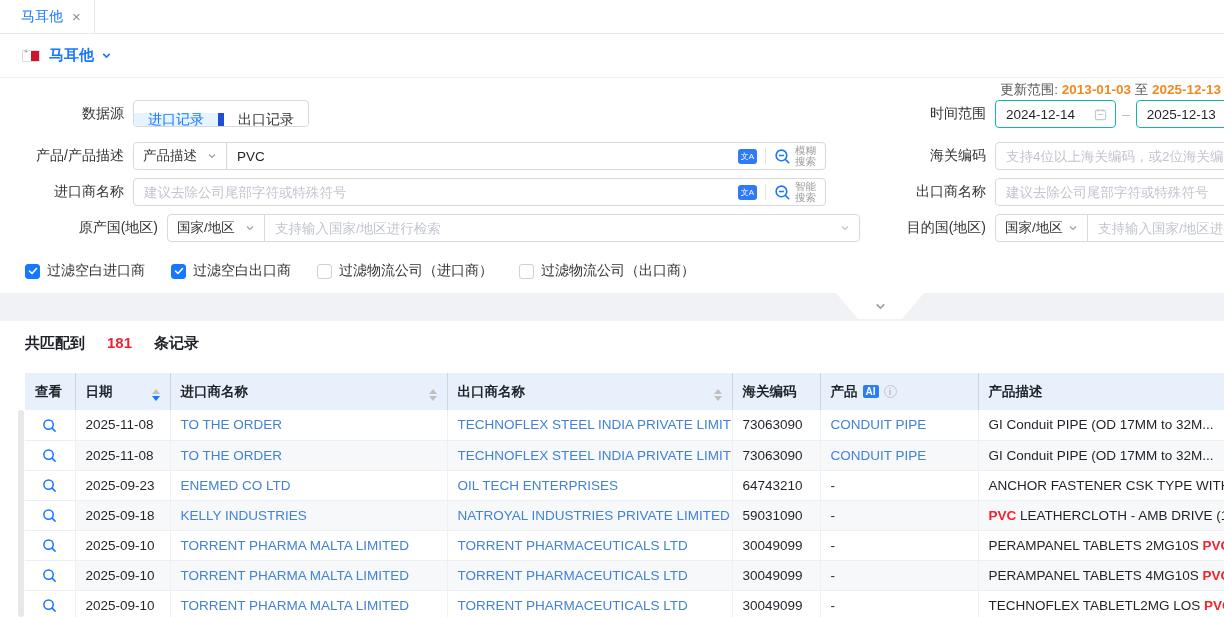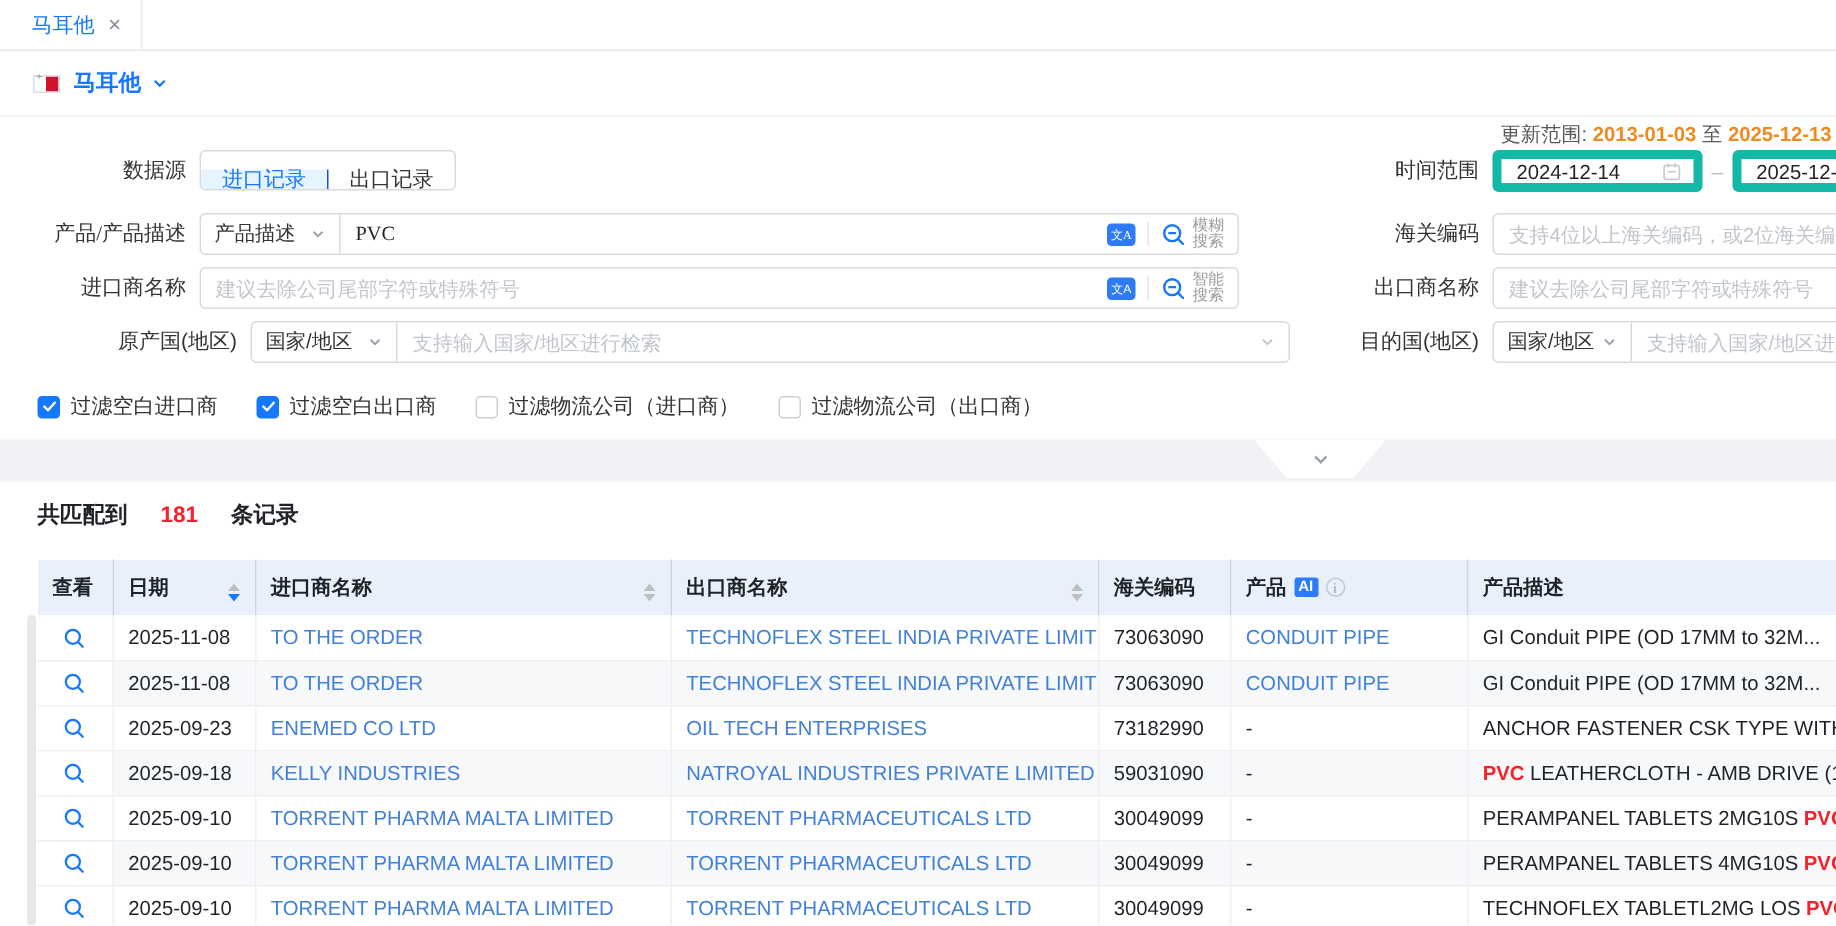--- a/index.html
+++ b/index.html
@@ -20,35 +20,35 @@
 
   
   .filter-panel { position:relative; height:215px; background:#fff; }
   .frow { position:absolute; display:flex; align-items:center; }
   .flabel { width:133px; text-align:right; padding-right:9px; color:#333; white-space:nowrap; }
   .rlabel { width:84px; text-align:right; margin-right:9px; color:#333; white-space:nowrap; }
 
   .segmented { display:flex; height:27px; border:1px solid #d9d9d9; border-radius:4px; overflow:hidden; }
   .seg { padding:0 14px; display:flex; align-items:center; font-size:14px; color:#333; background:#fff; cursor:pointer;margin-top:12px; }
   .seg.active { background:#e6f4ff; color:#1677ff; }
-  .seg + .seg { border-left:1px solid #1d4ed8; }
+  .seg + .seg { border-left:6px solid #1d4ed8; }
 
   .group { display:flex; align-items:center; height:28px; border:1px solid #d9d9d9; border-radius:4px; background:#fff; overflow:hidden; }
   .g-select { display:flex; align-items:center; justify-content:space-between; padding:0 9px; height:100%; border-right:1px solid #d9d9d9; color:#333; cursor:pointer; flex:none; font-size:13.5px; }
   .g-input { flex:1; height:100%; border:none; outline:none; padding:0 10px; font-size:13.5px; color:#1f2329; font-family:inherit; min-width:0; background:transparent; }
   .g-input::placeholder { color:#c1c5cd; }
   .trans-icon { flex:none; width:19px; height:15px; border-radius:3px; background:#2f7bf7; color:#fff; font-size:8px; display:flex; align-items:center; justify-content:center; letter-spacing:0; margin-right:8px; cursor:pointer; }
   .g-sep { width:1px; height:16px; background:#e3e3e3; flex:none; }
   .mode-toggle { display:flex; align-items:center; gap:4px; padding:0 9px 0 8px; cursor:pointer; flex:none; }
   .mode-text { font-size:10.5px; line-height:11px; color:#9b9b9b; }
   .tail-chev { flex:none; margin-right:9px; color:#c0c4cc; display:flex; }
 
   .ipt { height:28px; border:1px solid #d9d9d9; border-radius:4px; padding:0 10px; font-size:13.5px; color:#1f2329; outline:none; background:#fff; font-family:inherit; }
   .ipt::placeholder { color:#c1c5cd; }
-  .date-box { display:flex; align-items:center; width:140px; height:28px; border:6px solid #14b8a6; border-radius:4px; padding:0 8px 0 10px; background:#fff; cursor:pointer; }
+  .date-box { display:flex; align-items:center; width:121px; height:28px; border:1px solid #14b8a6; border-radius:4px; padding:0 8px 0 10px; background:#fff; cursor:pointer; }
   .date-val { flex:1; font-size:13.5px; color:#1f2329; }
   .date-dash { margin:0 6px; color:#bfbfbf; }
 
   .update-range { position:absolute; top:3px; left:902px; width:319px; text-align:right; font-size:13.5px; color:#595959; white-space:nowrap; }
   .update-range b { color:#ef8a1f; font-weight:700; }
 
   .cb-row { position:absolute; top:184px; left:25px; display:flex; align-items:center; gap:26px; }
   .cb-item { display:flex; align-items:center; cursor:pointer; }
   .cb-box { width:15px; height:15px; border:1px solid #d0d0d0; border-radius:3px; background:#fff; display:flex; align-items:center; justify-content:center; }
   .cb-box svg { display:none; }
@@ -138,21 +138,21 @@
               <line x1="4" y1="7" x2="10" y2="7" stroke="currentColor" stroke-width="1.2"></line>
             </svg>
         </span>
       </div>
       <span class="date-dash">–</span>
       <div class="date-box">
         <span class="date-val">2025-12-13</span>
       </div>
     </div>
 
-    <div class="frow" style="top:64px; left:0;font-family:Liberation Serif, serif;">
+    <div class="frow" style="top:64px; left:0;">
       <span class="flabel">产品/产品描述</span>
       <div class="group" style="width:693px;">
         <div class="g-select" style="width:93px;">
           <span>产品描述</span>
           <span class="chev" style="color:#9aa0ab;">
               <svg width="10" height="10" viewBox="0 0 10 10">
                 <polyline points="2,3.5 5,6.5 8,3.5" fill="none" stroke="currentColor" stroke-width="1.2"></polyline>
               </svg>
             </span>
         </div>
@@ -366,21 +366,21 @@
       <span class="view-btn">
         <svg width="15" height="15" viewBox="0 0 16 16">
                   <circle cx="7" cy="7" r="5" fill="none" stroke="currentColor" stroke-width="1.6"></circle>
                   <line x1="10.8" y1="10.8" x2="14" y2="14" stroke="currentColor" stroke-width="1.6" stroke-linecap="round"></line>
                 </svg>
       </span>
     </td>
     <td class="c-date">2025-09-23</td>
     <td class="c-importer"><span class="link">ENEMED CO LTD</span></td>
     <td class="c-exporter"><span class="link">OIL TECH ENTERPRISES</span></td>
-    <td class="c-hs">73182990</td>
+    <td class="c-hs">64743210</td>
     <td class="c-product dash">-</td>
     <td class="c-desc"><span>ANCHOR FASTENER CSK TYPE WITH ...</span></td>
   </tr>
           <tr>
     <td class="c-view">
       <span class="view-btn">
         <svg width="15" height="15" viewBox="0 0 16 16">
                   <circle cx="7" cy="7" r="5" fill="none" stroke="currentColor" stroke-width="1.6"></circle>
                   <line x1="10.8" y1="10.8" x2="14" y2="14" stroke="currentColor" stroke-width="1.6" stroke-linecap="round"></line>
                 </svg>

